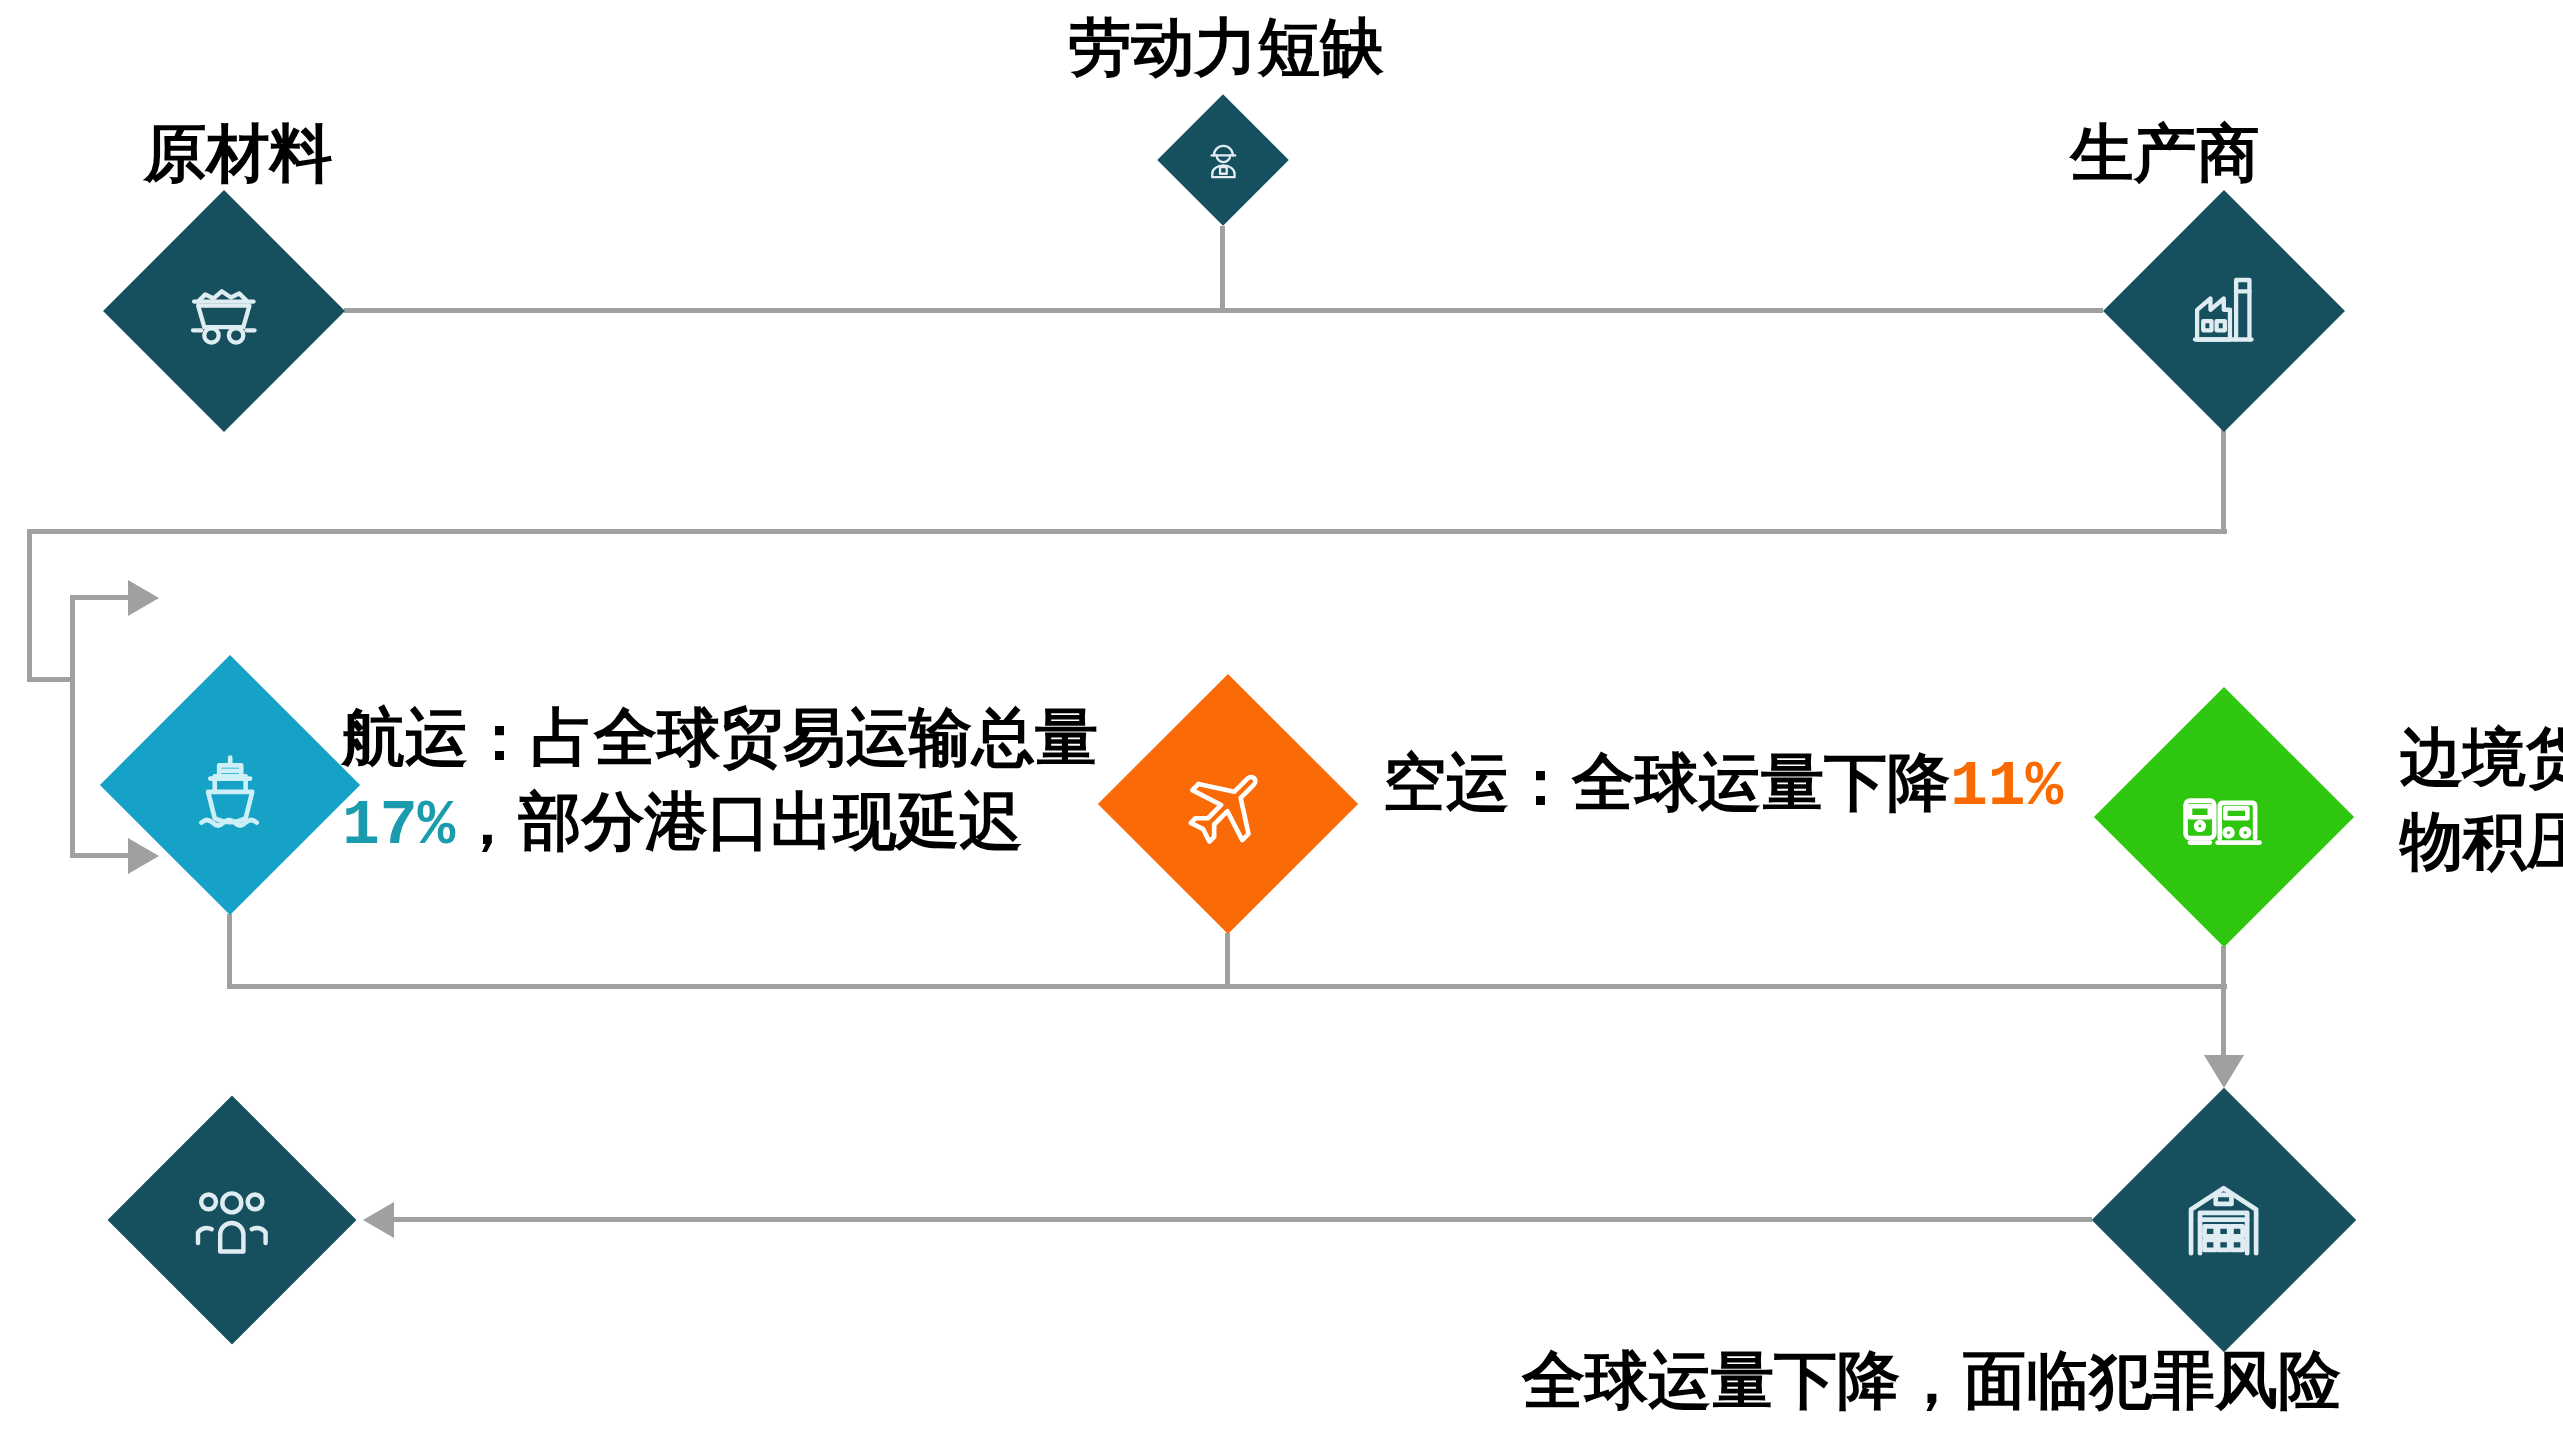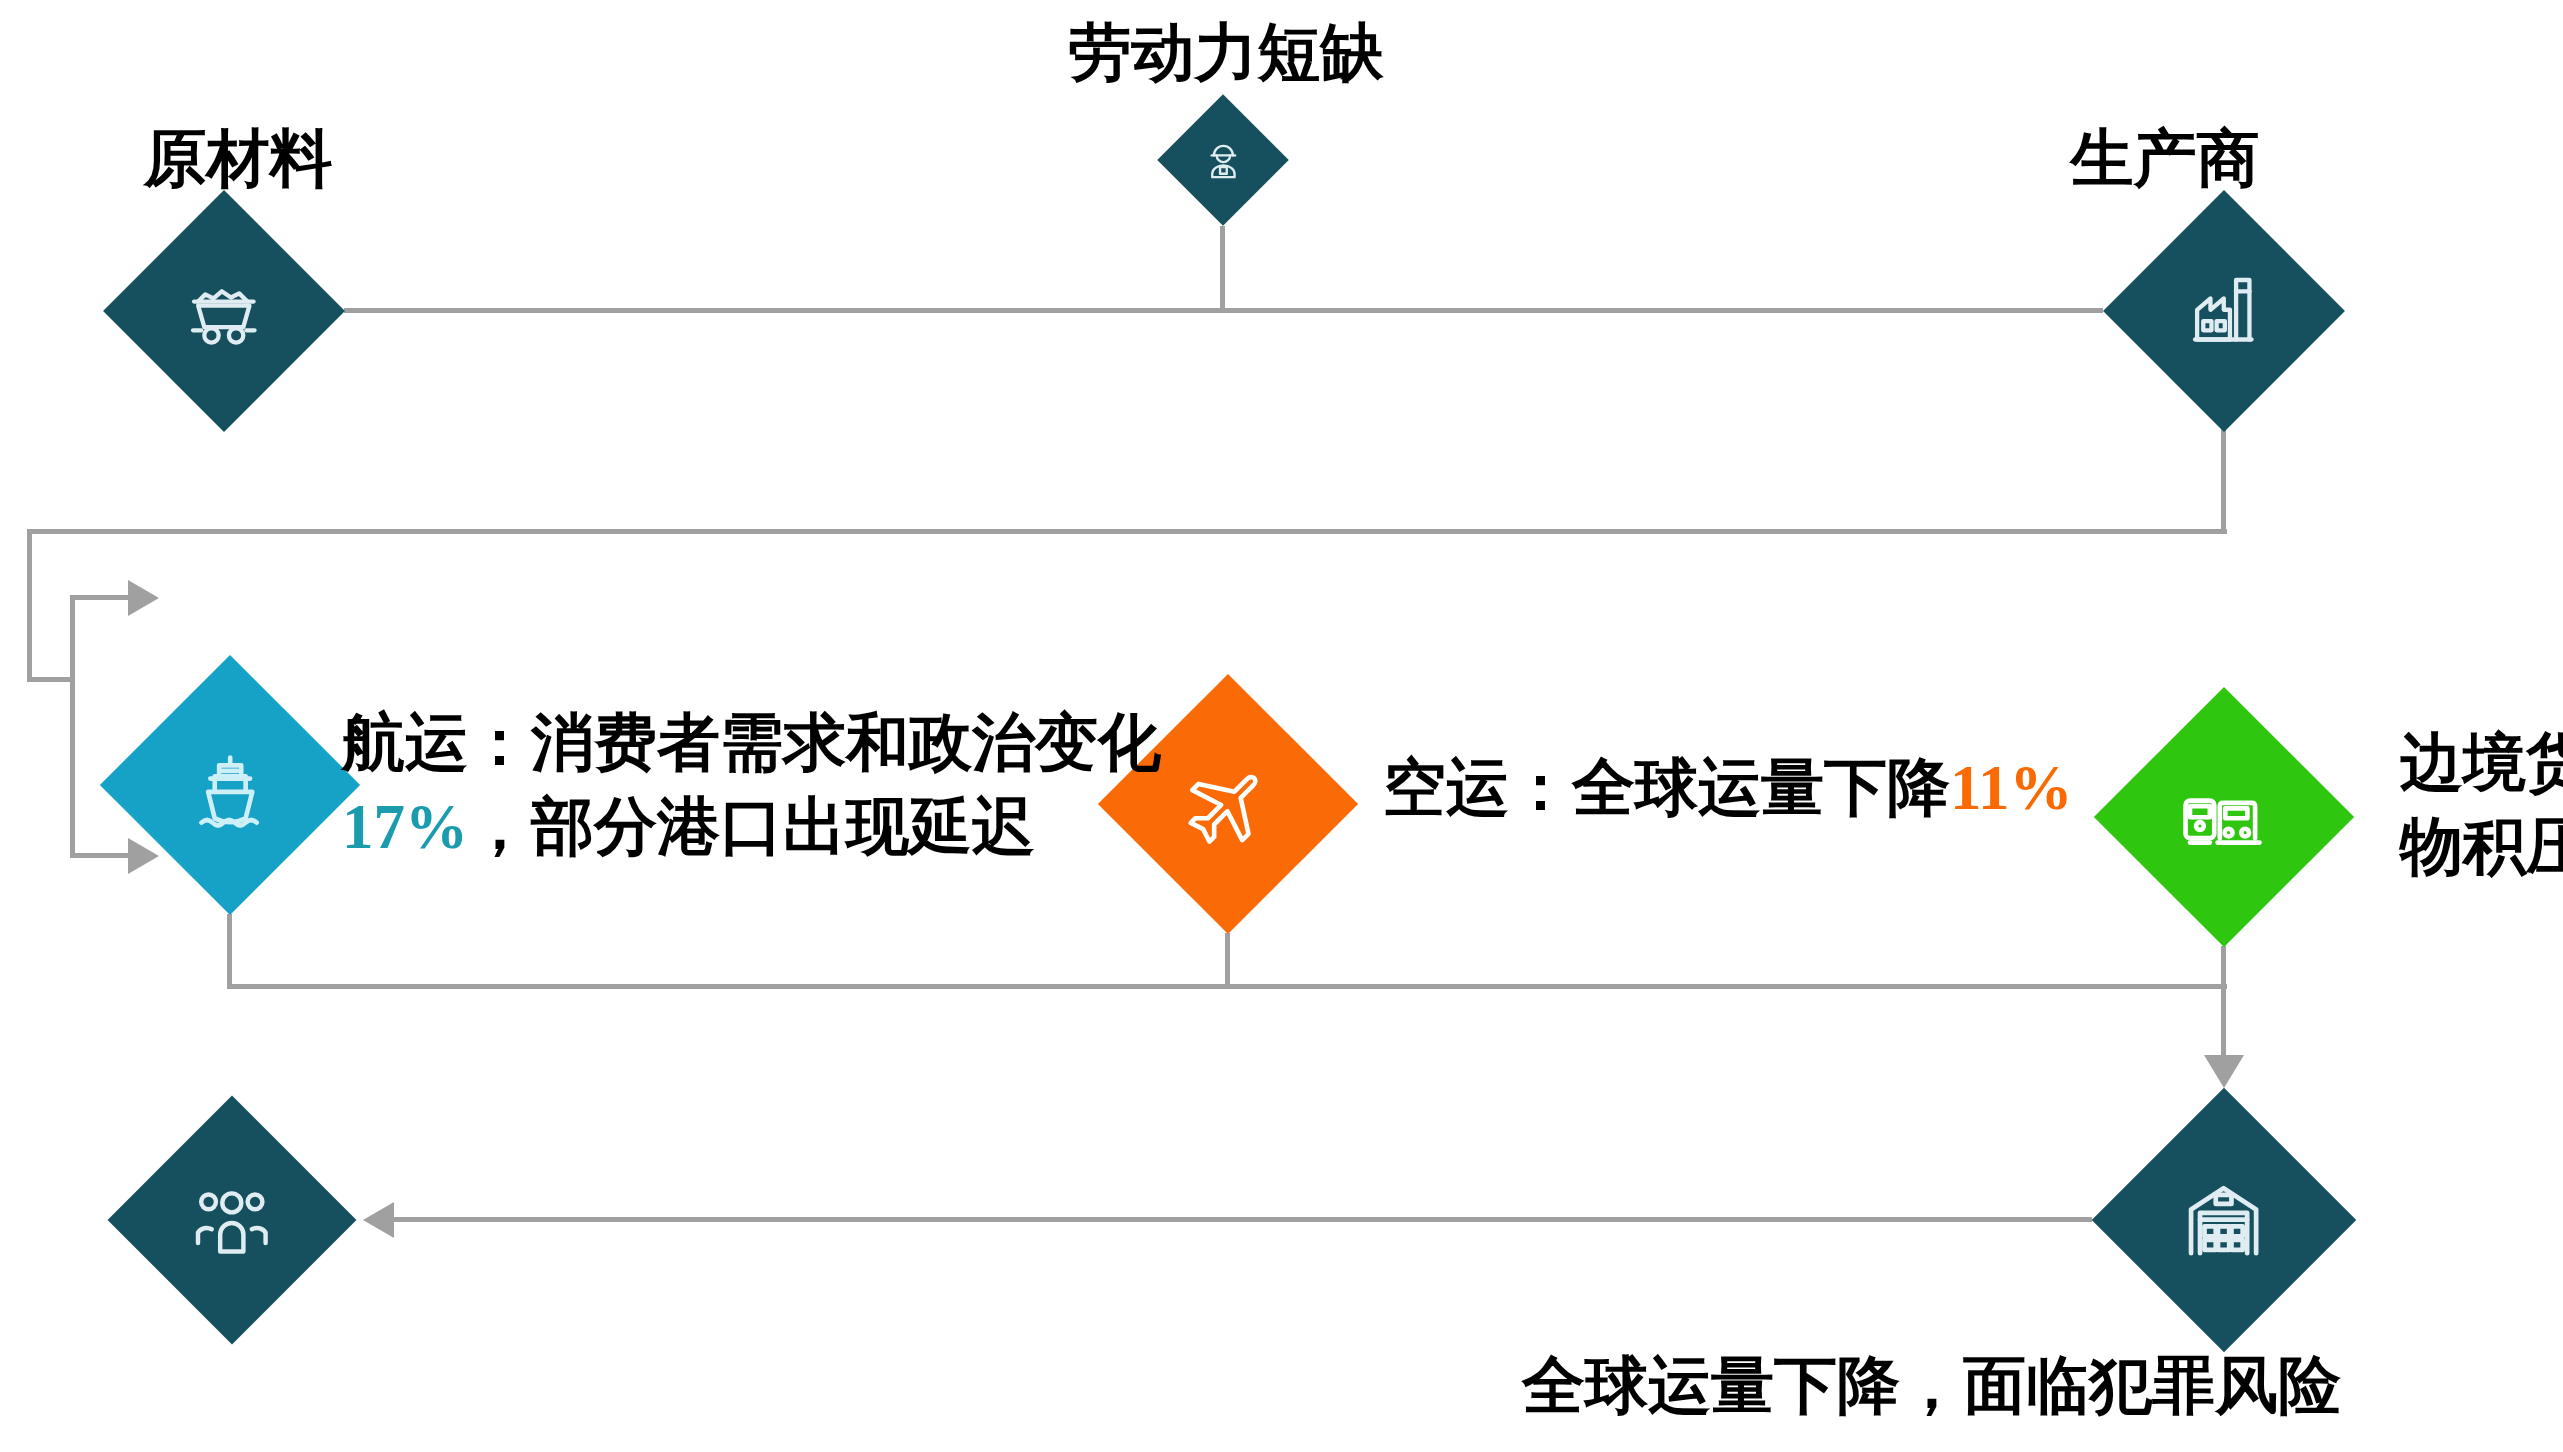--- a/index.html
+++ b/index.html
@@ -1,18 +1,18 @@
 <!DOCTYPE html>
 <html style="font-size:8.5px"><head>
 <meta charset="utf-8">
 <style>
   html,body{margin:0;padding:0;background:#ffffff;}
   #canvas{
     position:relative;width:2563px;height:1452px;background:#ffffff;overflow:hidden;
-    font-family:Liberation Serif, serif;
+    font-family:Liberation Mono, monospace;
   }
   .line{position:absolute;background:#a0a0a0;}
   .diamond{
     position:absolute;transform:translate(-50%,-50%) rotate(45deg);
     display:flex;align-items:center;justify-content:center;
   }
   .diamond .icon{
     transform:rotate(-45deg);width:100%;height:100%;
     display:flex;align-items:center;justify-content:center;
   }
@@ -162,21 +162,21 @@
     </div>
   </div>
 
   <div class="label center" style="left:959px;top:13.3px;width:534px;">劳动力短缺</div>
 
   <div class="label center" style="left:51px;top:119px;width:374px;">原材料</div>
 
   <div class="label center" style="left:1978px;top:119px;width:374px;">生产商</div>
 
   <div class="label multi" style="left:342px;top:701px;">
-    <span>航运：消费者需求和政治变化</span><br>
+    <span>航运：占全球贸易运输总量</span><br>
     <span style="color: rgb(27, 156, 174);">17%</span><span>，部分港口出现延迟</span>
   </div>
 
   <div class="label" style="left:1383px;top:748px;">
     <span>空运：全球运量下降</span><span style="color: rgb(249, 107, 2);">11%</span>
   </div>
 
   <div class="label multi" style="left:2360px;top:721px;margin-left:40px;">
     <span>边境货</span><br>
     <span>物积压</span>

